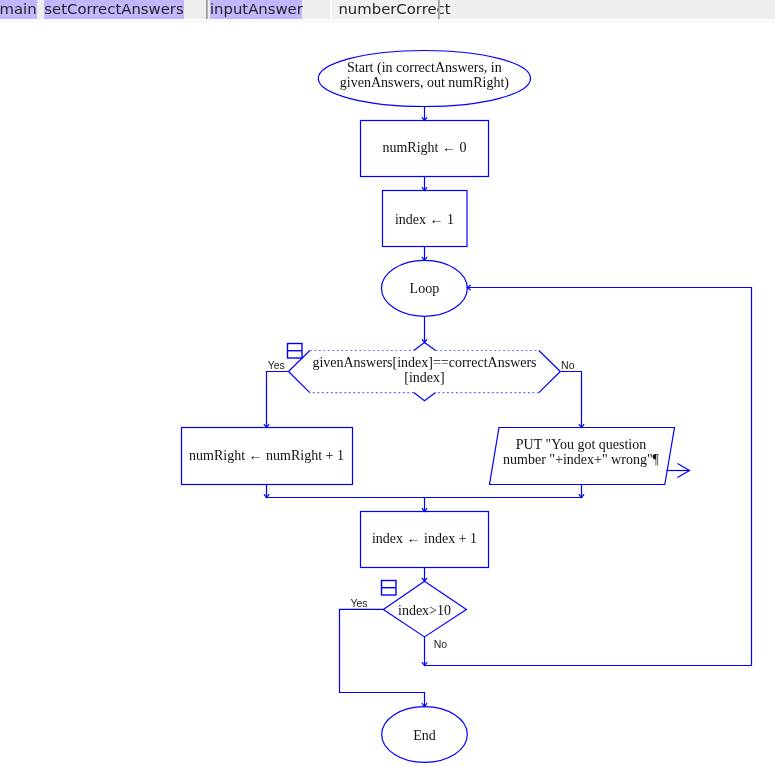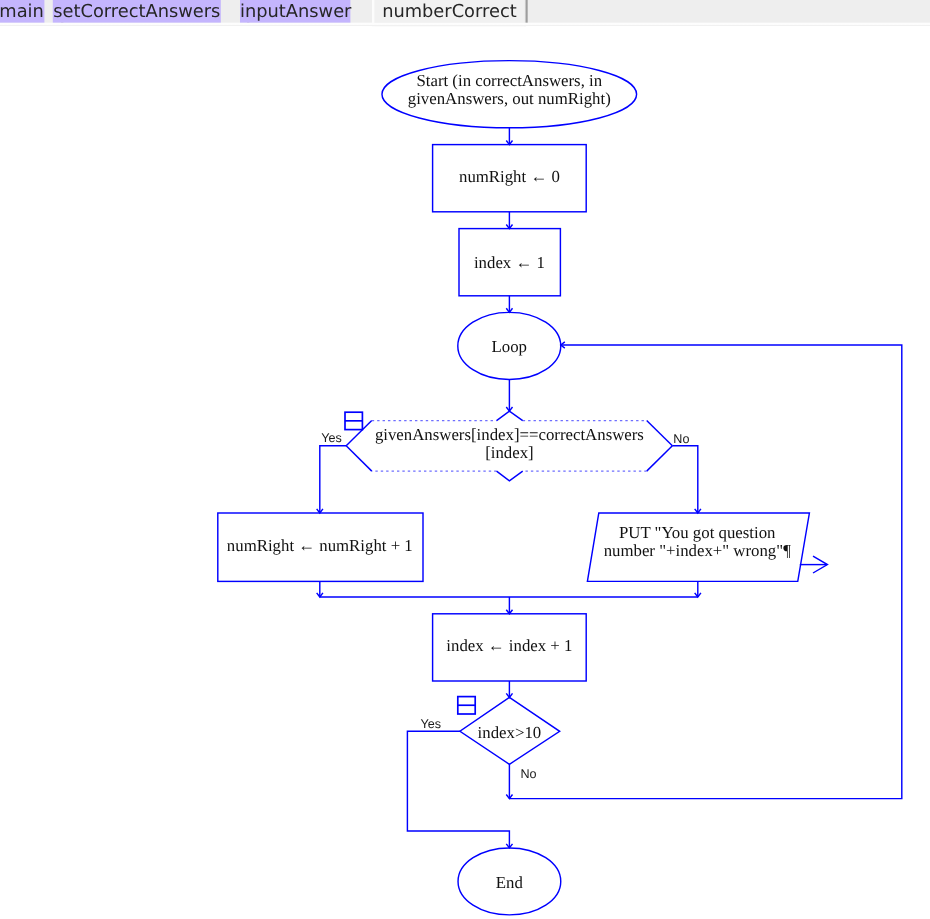--- a/index.html
+++ b/index.html
@@ -11,21 +11,21 @@
   #tabbar{position:absolute;left:0;top:0;width:775px;height:19px;
           background:#f0f0f0;box-sizing:border-box;}
   #tabbar .underline{position:absolute;left:0;top:19px;width:775px;height:3px;
           background:linear-gradient(to bottom,#fbfbfb 0%,#ffffff 40%,#f1f1f1 75%,#ffffff 100%);}
   .tab{position:absolute;top:0;height:19px;
        font-family:"DejaVu Sans",sans-serif;font-size:14.85px;
        color:#262626;white-space:nowrap;box-sizing:border-box;}
   .tab span{position:absolute;left:0;top:0;width:100%;text-align:center;
             line-height:19.5px;}
   .tab.active{height:22px;background:#f1f1f1;
-              border-left:2px solid #fcfcfc;border-right:1px solid #ebebeb;}
+              border-left:2px solid #fcfcfc;border-right:1px solid #ebebeb;margin-left:20px;}
   .tab.inactive{background:#c4b5fd;}
   #tabbar{background:#eeeeee;}
   .sep{position:absolute;top:0px;width:2px;height:19px;
        background:linear-gradient(to right,#8f8f8f 0%,#a6a6a6 60%,#c9c9c9 100%);}
 
   
   #canvas{position:absolute;left:0;top:0;width:775px;height:766px;}
   .shape{fill:none;stroke:#0000ff;stroke-width:1.2;}
   .conn{fill:none;stroke:#0000ff;stroke-width:1.2;}
   .dash{fill:none;stroke:#6e6eff;stroke-width:1.15;stroke-dasharray:2 2.5;}
@@ -40,21 +40,21 @@
 
 <div id="tabbar">
   <div class="tab inactive" style="left:-1px;width:38px;">
       <span>main</span>
     </div>
   <div class="sep" style="left:51px;"></div>
   <div class="tab inactive" style="left:44px;width:140px;">
       <span>setCorrectAnswers</span>
     </div>
   <div class="sep" style="left:206px;"></div>
-  <div class="tab inactive" style="left:200px;width:92px;">
+  <div class="tab inactive" style="left:210px;width:92px;">
       <span>inputAnswer</span>
     </div>
   <div class="tab active" style="left:310px;width:128px;">
       <span>numberCorrect</span>
     </div>
   <div class="sep" style="left:438px;"></div>
   <div class="underline"></div>
 </div>
 
 <svg id="canvas" width="775" height="766" viewBox="0 0 775 766" xmlns="http://www.w3.org/2000/svg">

